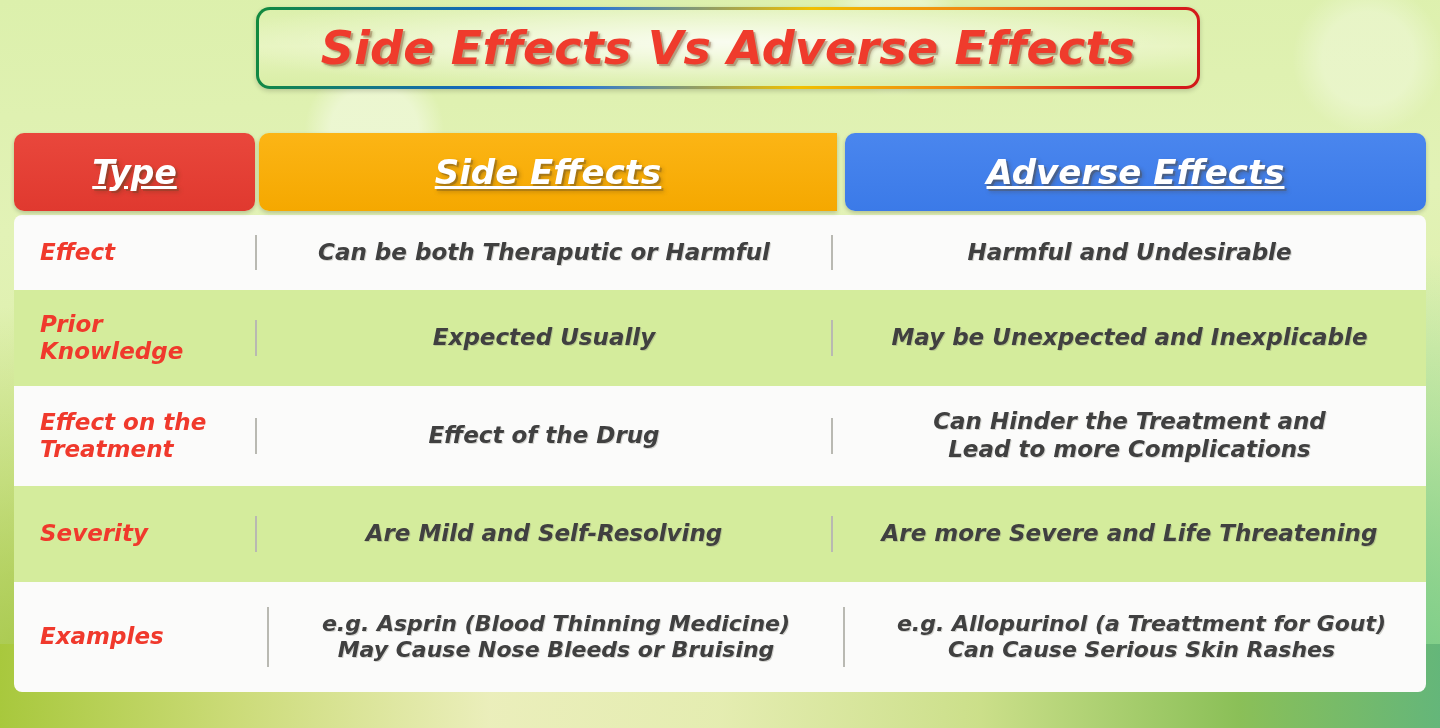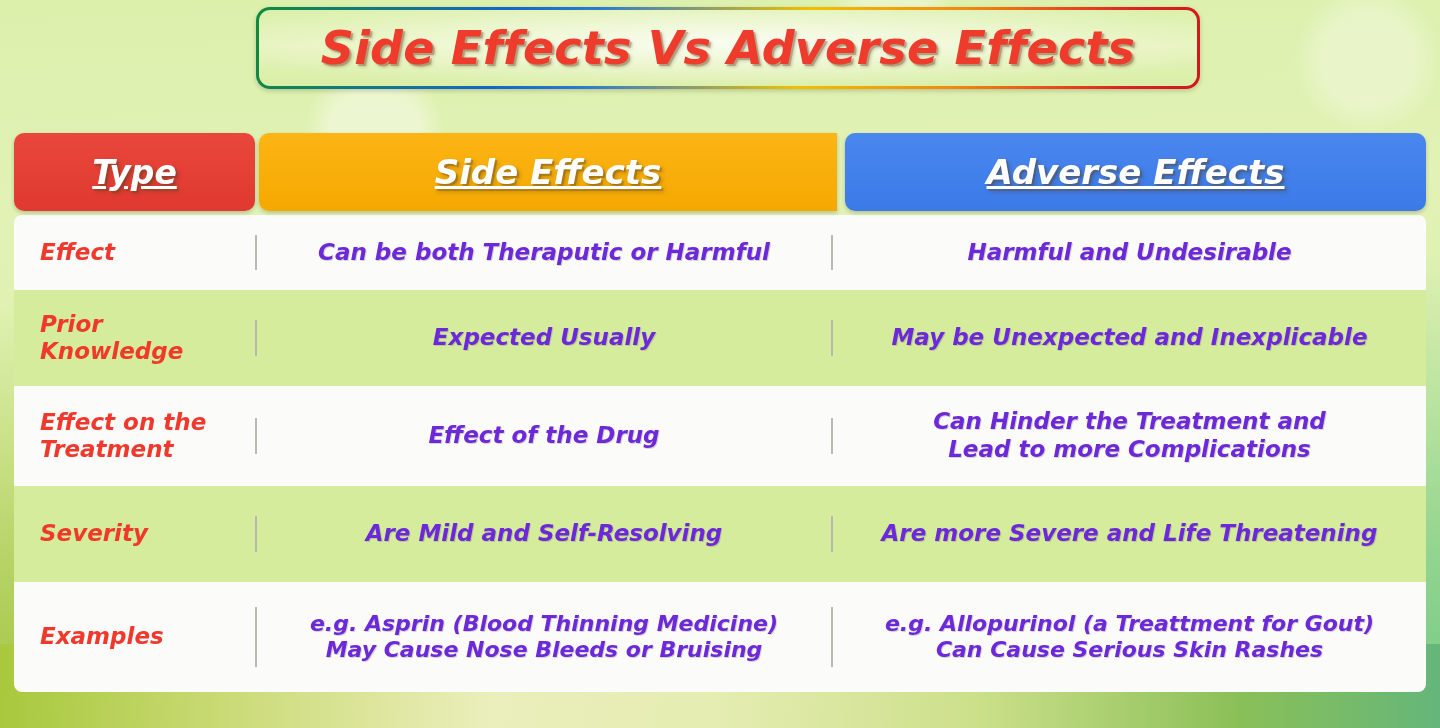--- a/index.html
+++ b/index.html
@@ -92,36 +92,36 @@
     background:linear-gradient(180deg,#4a86ee 0%, #3b7ae8 100%);
     border-radius:10px;
   }
 
   .body-rows{ margin-top:4px; }
 
   .row{ display:flex; align-items:center; }
   .row.white { background:#fbfbfa; }
   .row.green { background:#d4ec9c; }
   .row:first-child{ border-radius:8px 8px 0 0; }
-  .row:last-child { border-radius:0 0 8px 8px; }
+  .row:last-child { border-radius:0 0 8px 8px;gap:12px; }
 
   .cell{ display:flex; align-items:center; padding:4px 8px; }
 
   .cell.label{
     width:241px;
     justify-content:flex-start;
     padding-left:26px;
     color:#f0392c;
     font-family:"DejaVu Sans", sans-serif;
     font-size:23px; font-weight:bold; font-style:italic;
     line-height:1.18;
   }
   .cell.val{
     justify-content:center; text-align:center;
-    color:#6d28d9;
+    color:#404040;
     font-family:"DejaVu Sans", sans-serif;
     font-weight:bold; font-style:italic;
     font-size:23px; line-height:1.2;
     text-shadow:1px 1px 0 rgba(120,120,110,.30);
   }
   .cell.val.side   { width:578px; border-left:2px solid #b9b9b2; border-right:2px solid #b9b9b2; }
   .cell.val.adverse{ flex:1; }
 
   .cell.val .lines span{ display:block; white-space:nowrap; }
 

